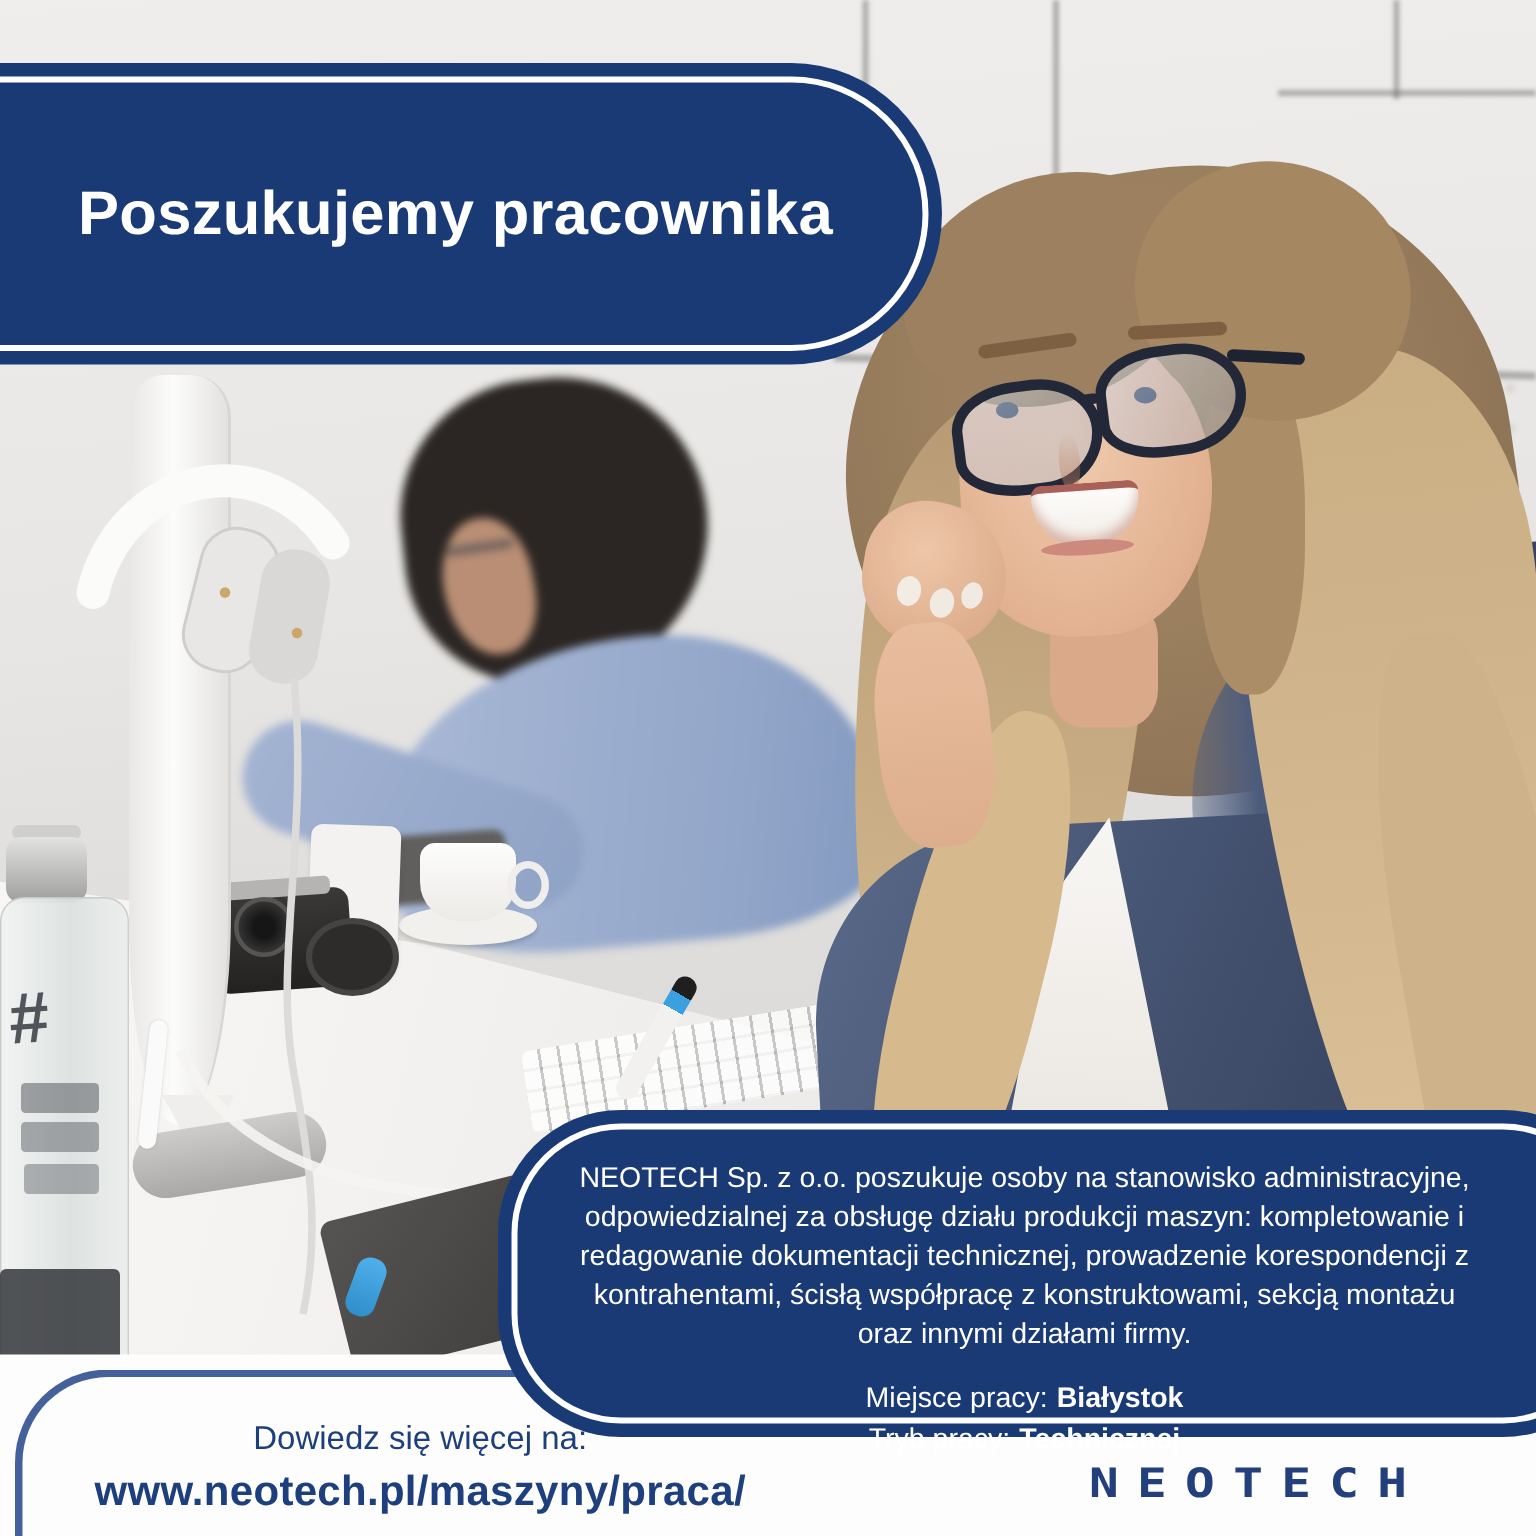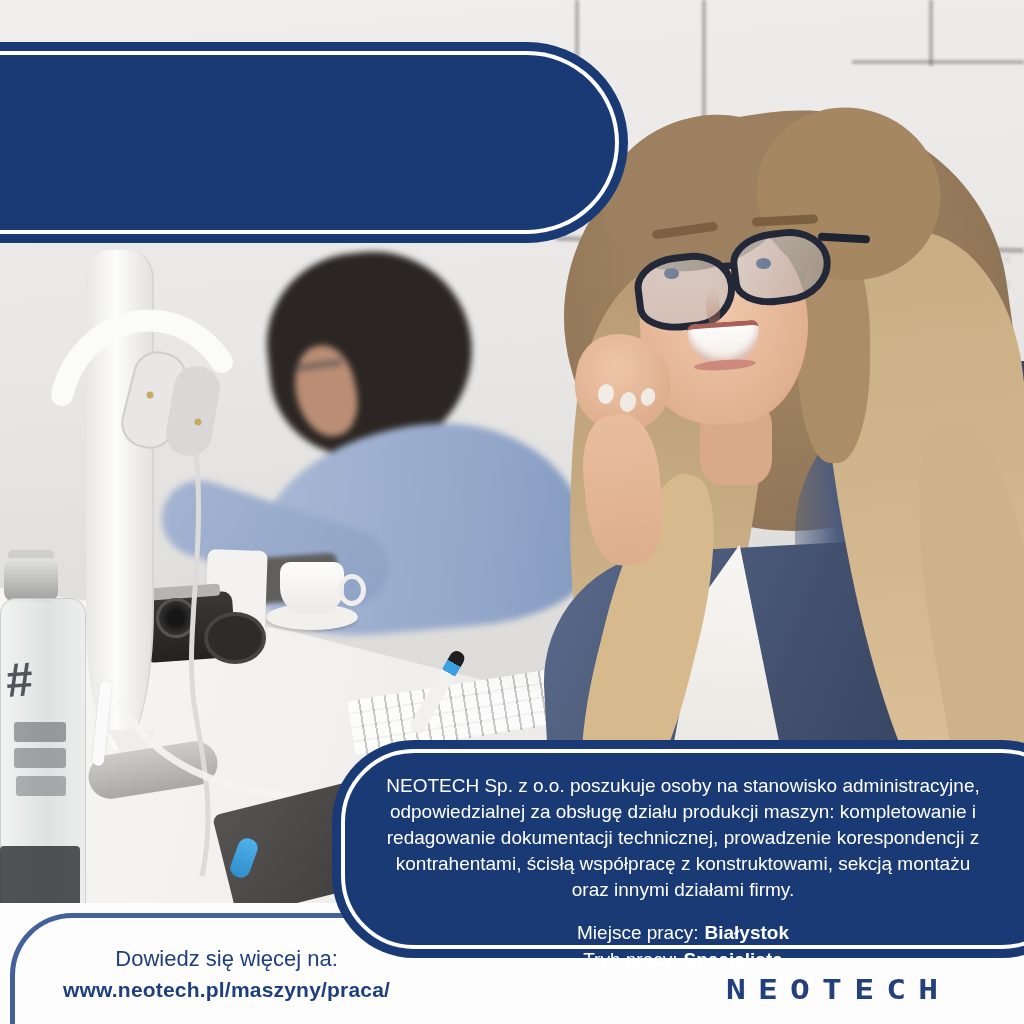--- a/index.html
+++ b/index.html
@@ -144,21 +144,21 @@
     padding:17px 86px 0 36px;color:#fff;}
   .desc-box::before{content:"";position:absolute;inset:9px;border:4px solid #ffffff;border-radius:73px;pointer-events:none;}
   .desc-text{font-size:19px;line-height:26px;text-align:center;margin:16px;}
   .meta-row{display:flex;justify-content:center;gap:84px;margin-top:9px;font-size:19px;line-height:27px;}
   .meta-row2{display:flex;justify-content:center;font-size:19px;line-height:27px;}
   .meta-item{display:inline-flex;gap:6px;white-space:nowrap;}
   .meta-item b{font-weight:700;}
 
   .footer-left{position:absolute;left:63px;top:946px;z-index:11;color:#1e3f7e;}
   .footer-more{font-size:22px;font-weight:400;text-align:center;}
-  .footer-url{font-size:21px;font-weight:700;margin-top:6px;letter-spacing:.2px;}
+  .footer-url{font-size:28px;font-weight:700;margin-top:6px;letter-spacing:.2px;}
   .logo{position:absolute;left:726px;top:974px;z-index:11;color:#24407c;
     font-family:"DejaVu Sans Mono",monospace;font-weight:700;font-size:27px;
     letter-spacing:10px;transform:scaleX(1.22);transform-origin:left center;}
 </style>
 </head>
 <body>
 
 <div class="canvas">
 
   <div class="photo">
@@ -251,34 +251,35 @@
     <div class="ph nail1"></div>
     <div class="ph nail2"></div>
     <div class="ph nail3"></div>
     <div class="ph mw-forearm"></div>
   </div>
 
   <div class="footer-band"></div>
   <div class="accent-line"></div>
 
   <div class="header-box">
+    <div class="header-title">Poszukujemy pracownika</div>
   </div>
 
   <div class="desc-box">
     <p class="desc-text">NEOTECH Sp. z o.o. poszukuje osoby na stanowisko administracyjne, odpowiedzialnej za obsługę działu produkcji maszyn: kompletowanie i redagowanie dokumentacji technicznej, prowadzenie korespondencji z kontrahentami, ścisłą współpracę z konstruktowami, sekcją montażu oraz innymi działami firmy.</p>
     <div class="meta-row">
       <div class="meta-item">
         <span>Miejsce pracy:</span>
         <b>Białystok</b>
       </div>
     </div>
     <div class="meta-row2">
       <div class="meta-item">
         <span>Tryb pracy:</span>
-        <b>Specjalista</b>
+        <b>Technicznej</b>
       </div>
     </div>
   </div>
 
   <div class="footer-left">
     <div class="footer-more">Dowiedz się więcej na:</div>
     <div class="footer-url">www.neotech.pl/maszyny/praca/</div>
   </div>
   <div class="logo">NEOTECH</div>
 

